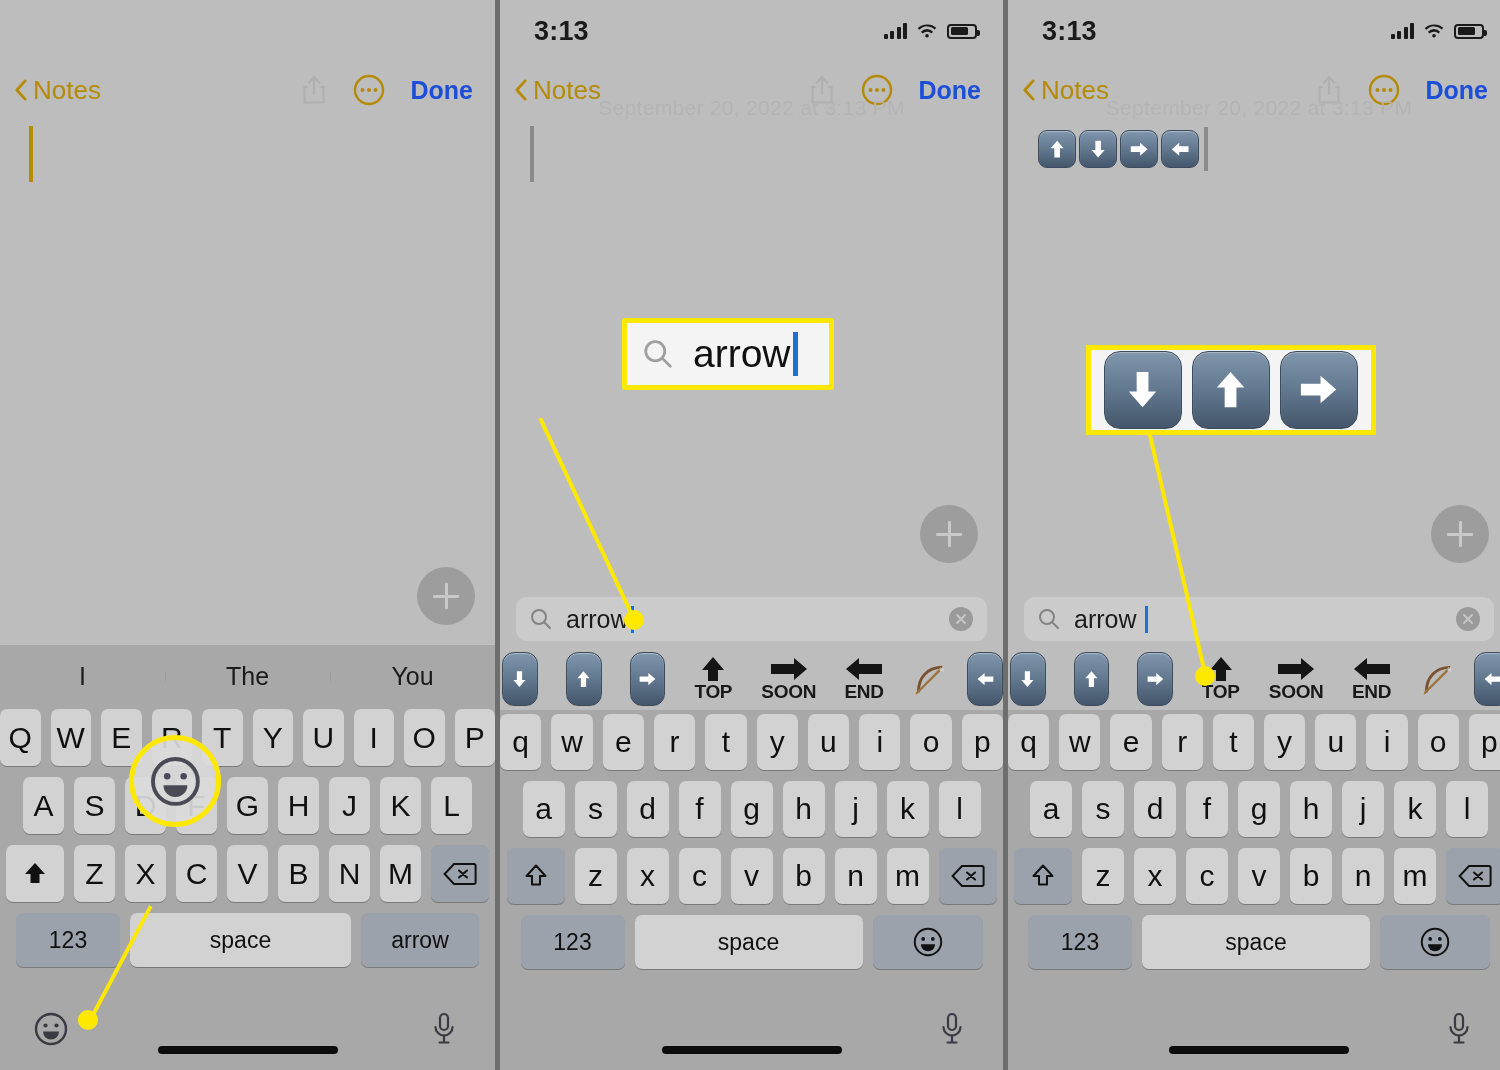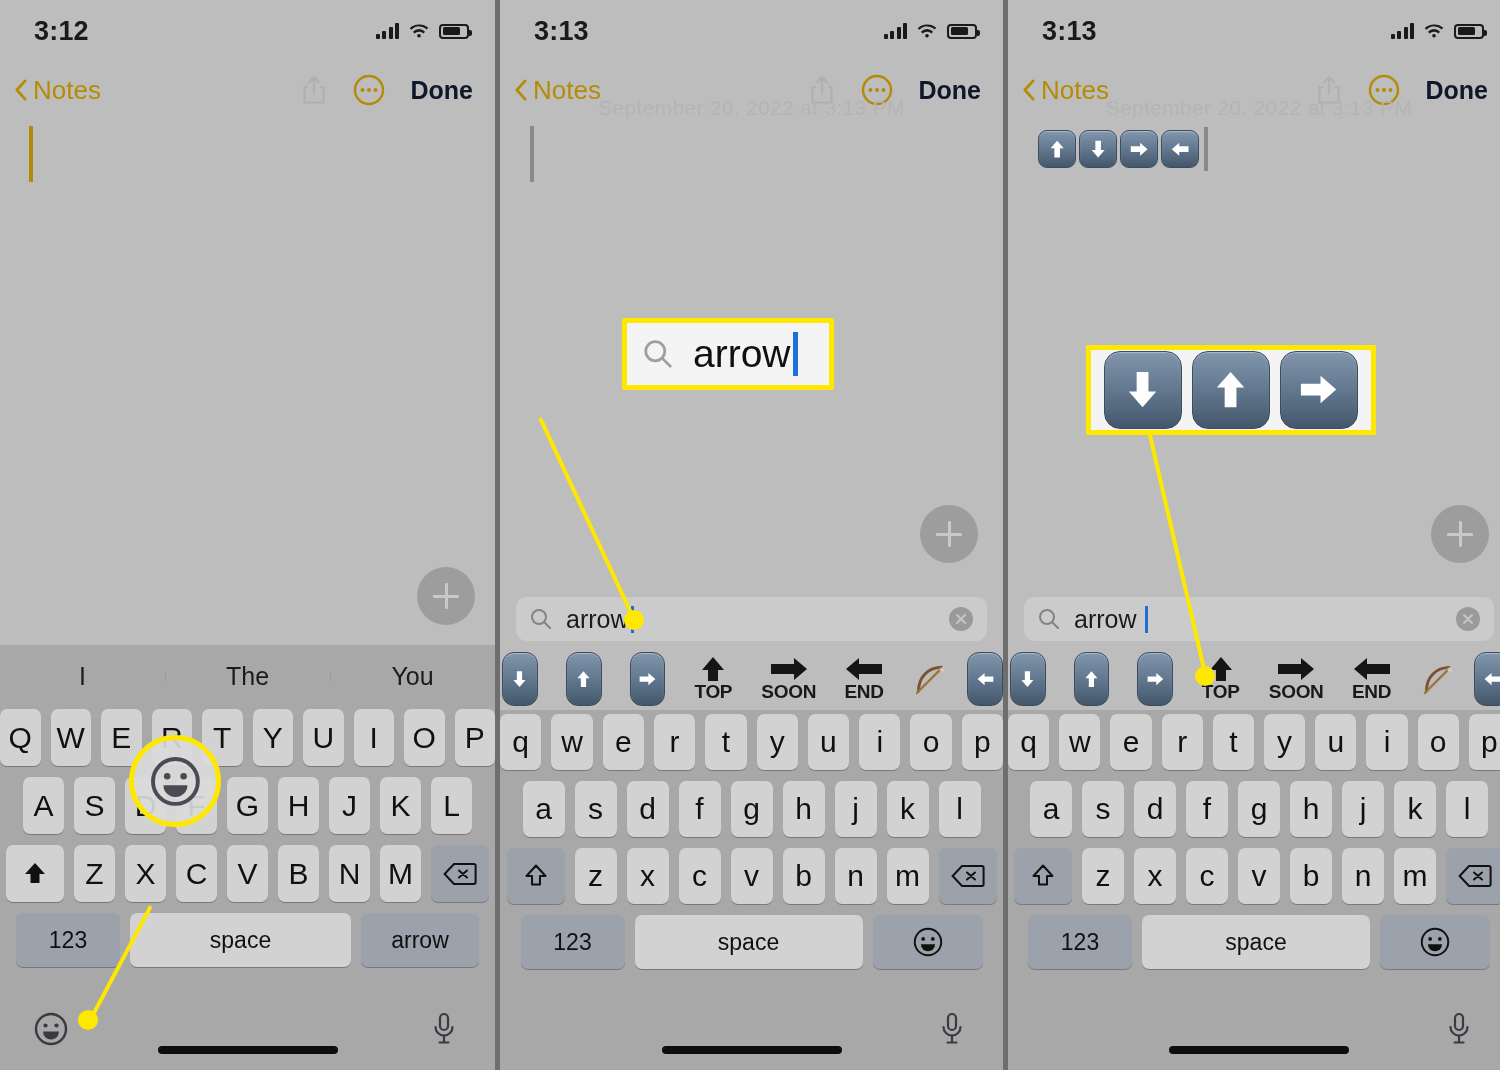--- a/index.html
+++ b/index.html
@@ -52,21 +52,21 @@
   .navbar {
     position: absolute; top: 62px; left: 0; right: 0; height: 56px;
     display: flex; align-items: center; color: #b58b06;
   }
   .nav-back { display:flex; align-items:center; gap:6px; margin-left: 14px; cursor:pointer; }
   .chev { width: 13px; height: 22px; }
   .nav-back-label { font-size: 26px; color: #b58b06; }
   .nav-right { margin-left:auto; display:flex; align-items:center; gap: 26px; margin-right: 22px; }
   .share-ico { width: 26px; height: 30px; }
   .ellipsis-ico { width: 32px; height: 32px; }
-  .done-label { font-size: 25px; font-weight: 700; color:#0f172a; }
+  .done-label { font-size: 25px; font-weight: 700; color:#1d4ed8; }
 
   
   .note-date {
     position:absolute; left: 0; right: 0; top: 96px;
     text-align:center; font-size: 21px; color: #b4b4b4;
     letter-spacing:.3px; user-select:none;
   }
   .note-body { position:absolute; top: 118px; left: 0; right: 0; bottom: 0; }
   .caret-gold {
     position:absolute; width: 4px; background: #b58b06;
@@ -181,37 +181,20 @@
   .callout-arrows { justify-content: space-around; padding: 0 8px; }
   .callout-arrows .aemoji { width: 78px; height: 78px; border-radius: 16px; }
 </style>
 </head>
 <body>
 
 <div class="stage">
 
   <div class="panel p1">
 
-    <div class="statusbar">
-      <div class="clock">3:12</div>
-      <div class="status-icons">
-        <div class="bars">
-            <i></i>
-            <i></i>
-            <i></i>
-            <i></i>
-          </div>
-        <svg class="wifi" viewBox="0 0 24 18">
-            <path d="M12 15.6a2 2 0 110-4 2 2 0 010 4zm0-6.4c1.9 0 3.6.7 4.9 1.9l1.7-1.8A10 10 0 0012 6.4a10 10 0 00-6.6 2.9l1.7 1.8A7.1 7.1 0 0112 9.2zm0-5.6c3.2 0 6.2 1.2 8.4 3.2l1.7-1.8A14.2 14.2 0 0012 1.3 14.2 14.2 0 001.9 5.4l1.7 1.8A12.1 12.1 0 0112 3.2z" fill="#1a1a1a"></path>
-          </svg>
-        <div class="batt">
-            <span></span>
-          </div>
-      </div>
-    </div>
 
     <div class="navbar">
       <div class="nav-back">
         <svg class="chev" viewBox="0 0 14 24">
             <path d="M12 2L3 12l9 10" stroke="#b58b06" stroke-width="3" fill="none" stroke-linecap="round" stroke-linejoin="round"></path>
           </svg>
         <span class="nav-back-label">Notes</span>
       </div>
       <div class="nav-right">
         <svg class="share-ico" viewBox="0 0 26 30">

